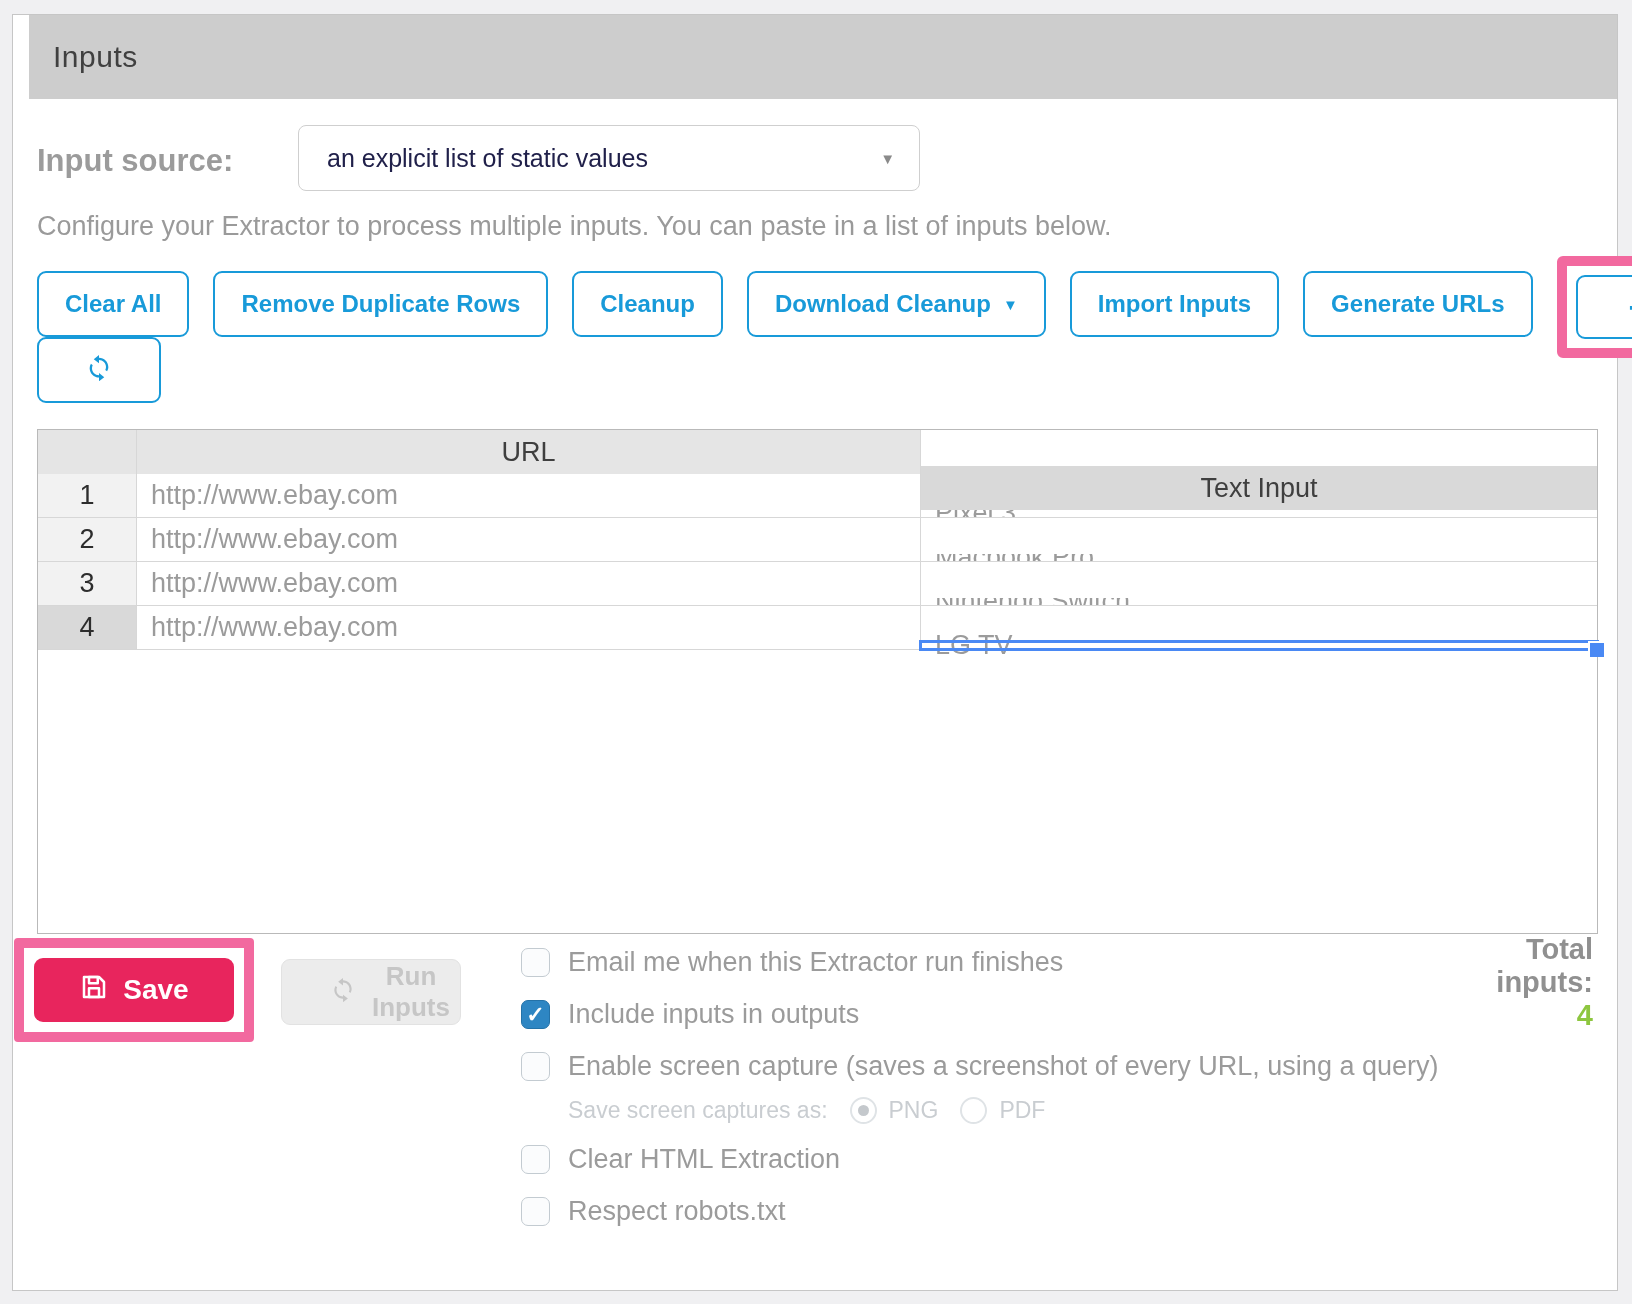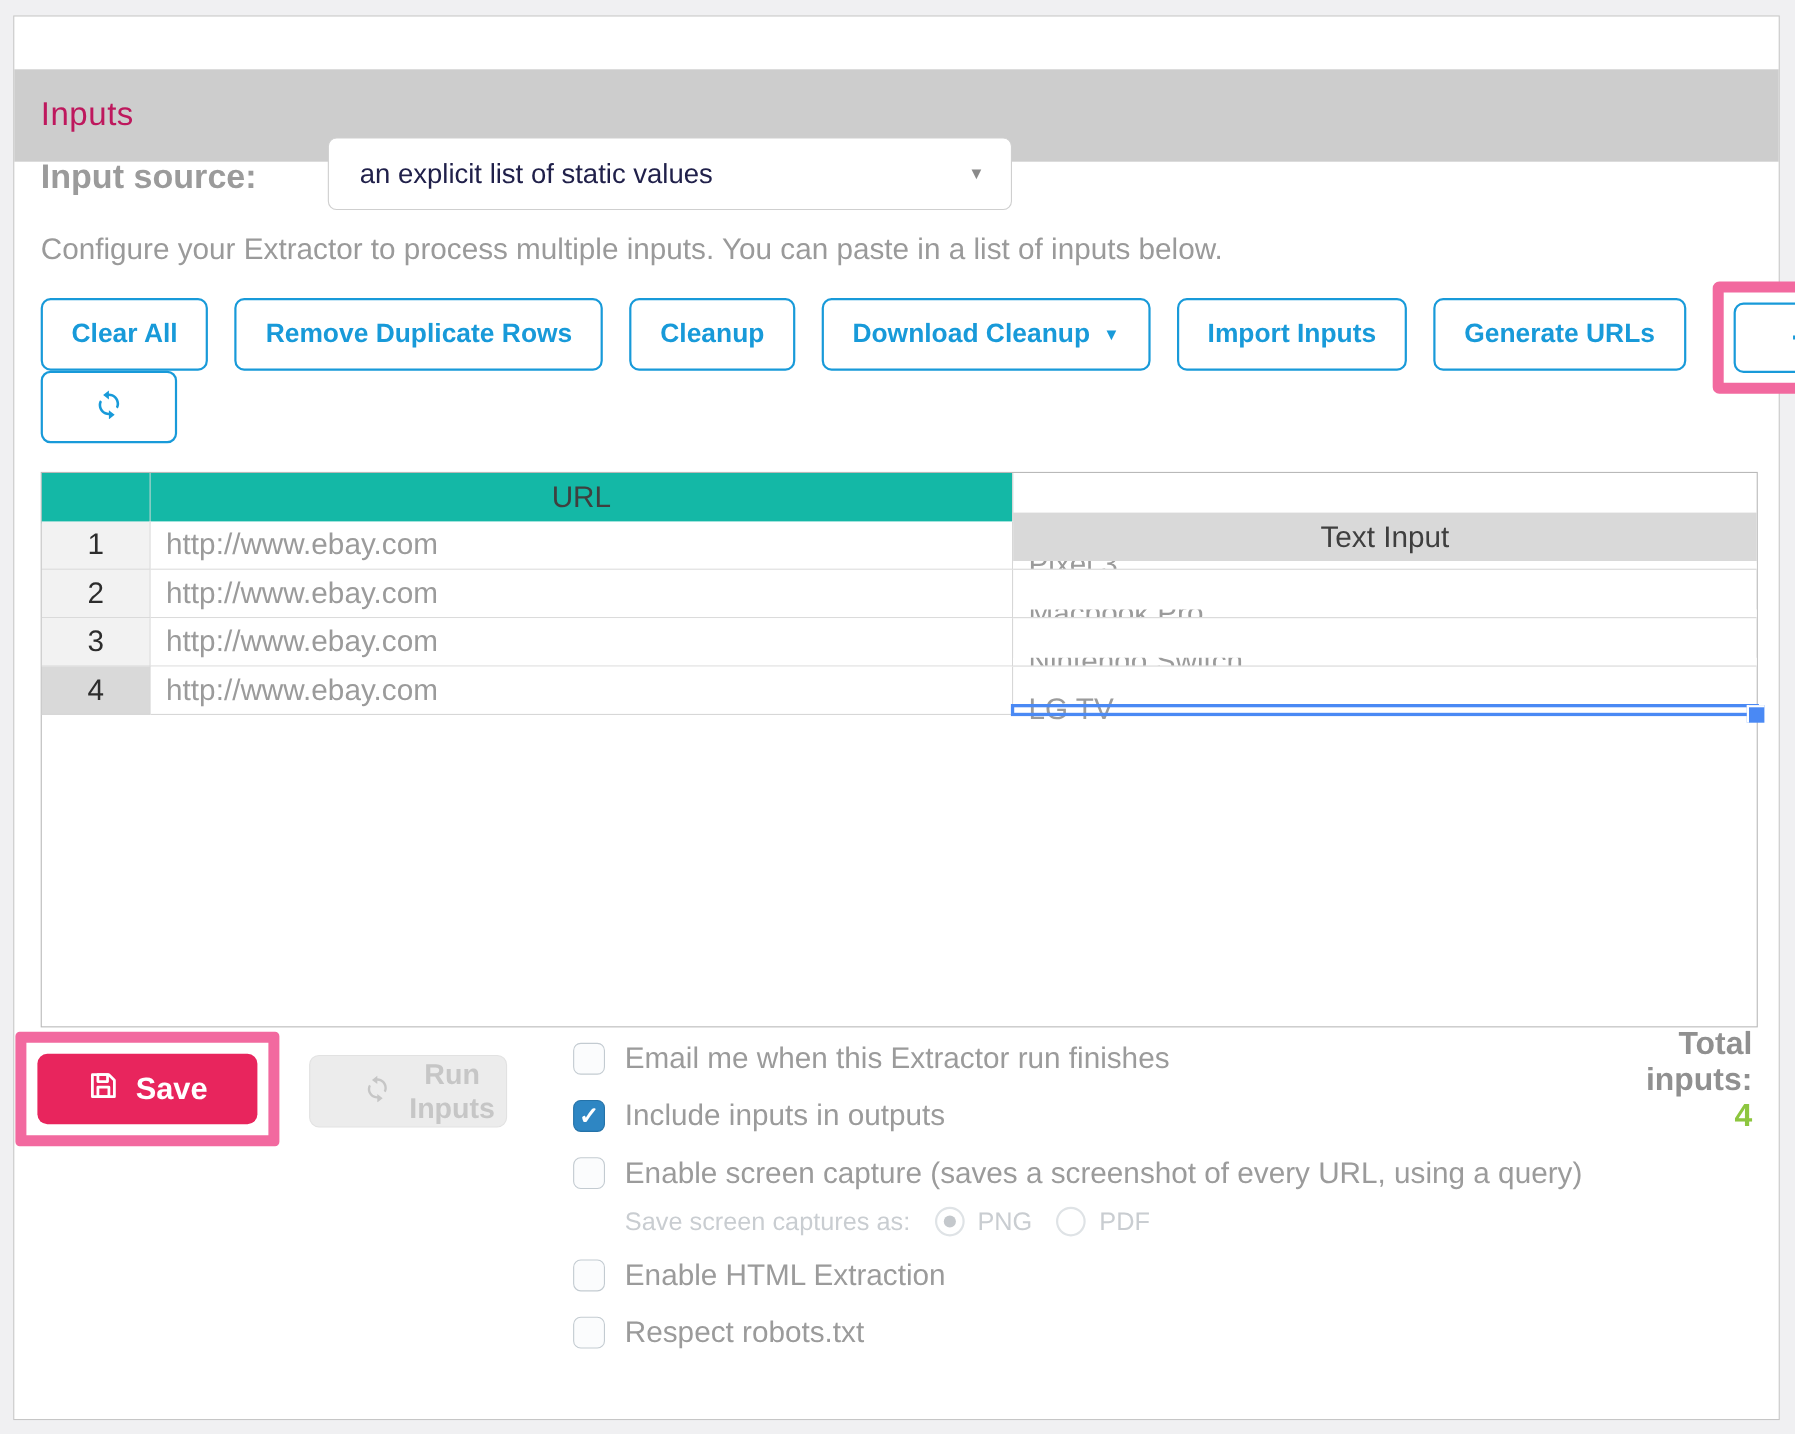--- a/index.html
+++ b/index.html
@@ -11,25 +11,25 @@
     -webkit-font-smoothing:antialiased;
   }
   .panel{
     position:absolute;left:12px;top:14px;
     width:1606px;height:1277px;
     background:#ffffff;
     border:1px solid #c6c6c6;
     box-sizing:border-box;
   }
   .panel-header{
-    position:absolute;left:0;top:0;right:0;height:84px;
+    position:absolute;left:16px;top:0;right:0;height:84px;
     background:#cdcdcd;
     display:flex;align-items:center;
     padding-left:24px;
-    font-size:30px;color:#be185d;letter-spacing:0.5px;margin-top:48px;
+    font-size:30px;color:#404040;letter-spacing:0.5px;
   }
   
   .input-source-label{
     position:absolute;left:24px;top:128px;
     font-size:31px;font-weight:bold;color:#9b9b9b;
   }
   .select{
     position:absolute;left:285px;top:110px;width:622px;height:66px;
     border:1px solid #cfcfcf;border-radius:8px;background:#fff;
     box-sizing:border-box;
@@ -79,21 +79,21 @@
     grid-auto-rows:44px;
   }
   .grid .c{
     box-sizing:border-box;
     border-right:1px solid #d7d7d7;border-bottom:1px solid #d7d7d7;
     display:flex;align-items:center;
     font-size:27px;
     overflow:hidden;white-space:nowrap;
   }
   .grid .c.last{border-right:none;margin-top:36px;}
-  .grid .hdr{height:46px;background:#14b8a6;justify-content:center;color:#3f3f3f;}
+  .grid .hdr{height:46px;background:#e5e5e5;justify-content:center;color:#3f3f3f;}
   .grid .hdr.active{background:#d9d9d9;}
   .grid .rownum{background:#f2f2f2;justify-content:center;color:#2d2d2d;}
   .grid .rownum.active{background:#d9d9d9;}
   .grid .cell{color:#9b9b9b;padding-left:14px;background:#fff;}
   .grid .hdr-row{height:46px;}
   .cell.selected{position:relative;overflow:visible;}
   .sel-box{
     position:absolute;left:-2px;top:-2px;right:-2px;bottom:-2px;
     border:3px solid #4a89f4;pointer-events:none;
   }
@@ -267,21 +267,21 @@
     </div>
     <div class="sub-opt">
       <span>Save screen captures as:</span>
       <span class="radio sel"></span>
       <span class="radio-label">PNG</span>
       <span class="radio"></span>
       <span class="radio-label">PDF</span>
     </div>
     <div class="opt">
       <span class="cb"></span>
-      <span class="opt-label">Enable HTML Extraction</span>
+      <span class="opt-label">Clear HTML Extraction</span>
     </div>
     <div class="opt">
       <span class="cb"></span>
       <span class="opt-label">Respect robots.txt</span>
     </div>
   </div>
 
   <div class="total">
     <div>Total</div>
     <div>inputs:</div>

